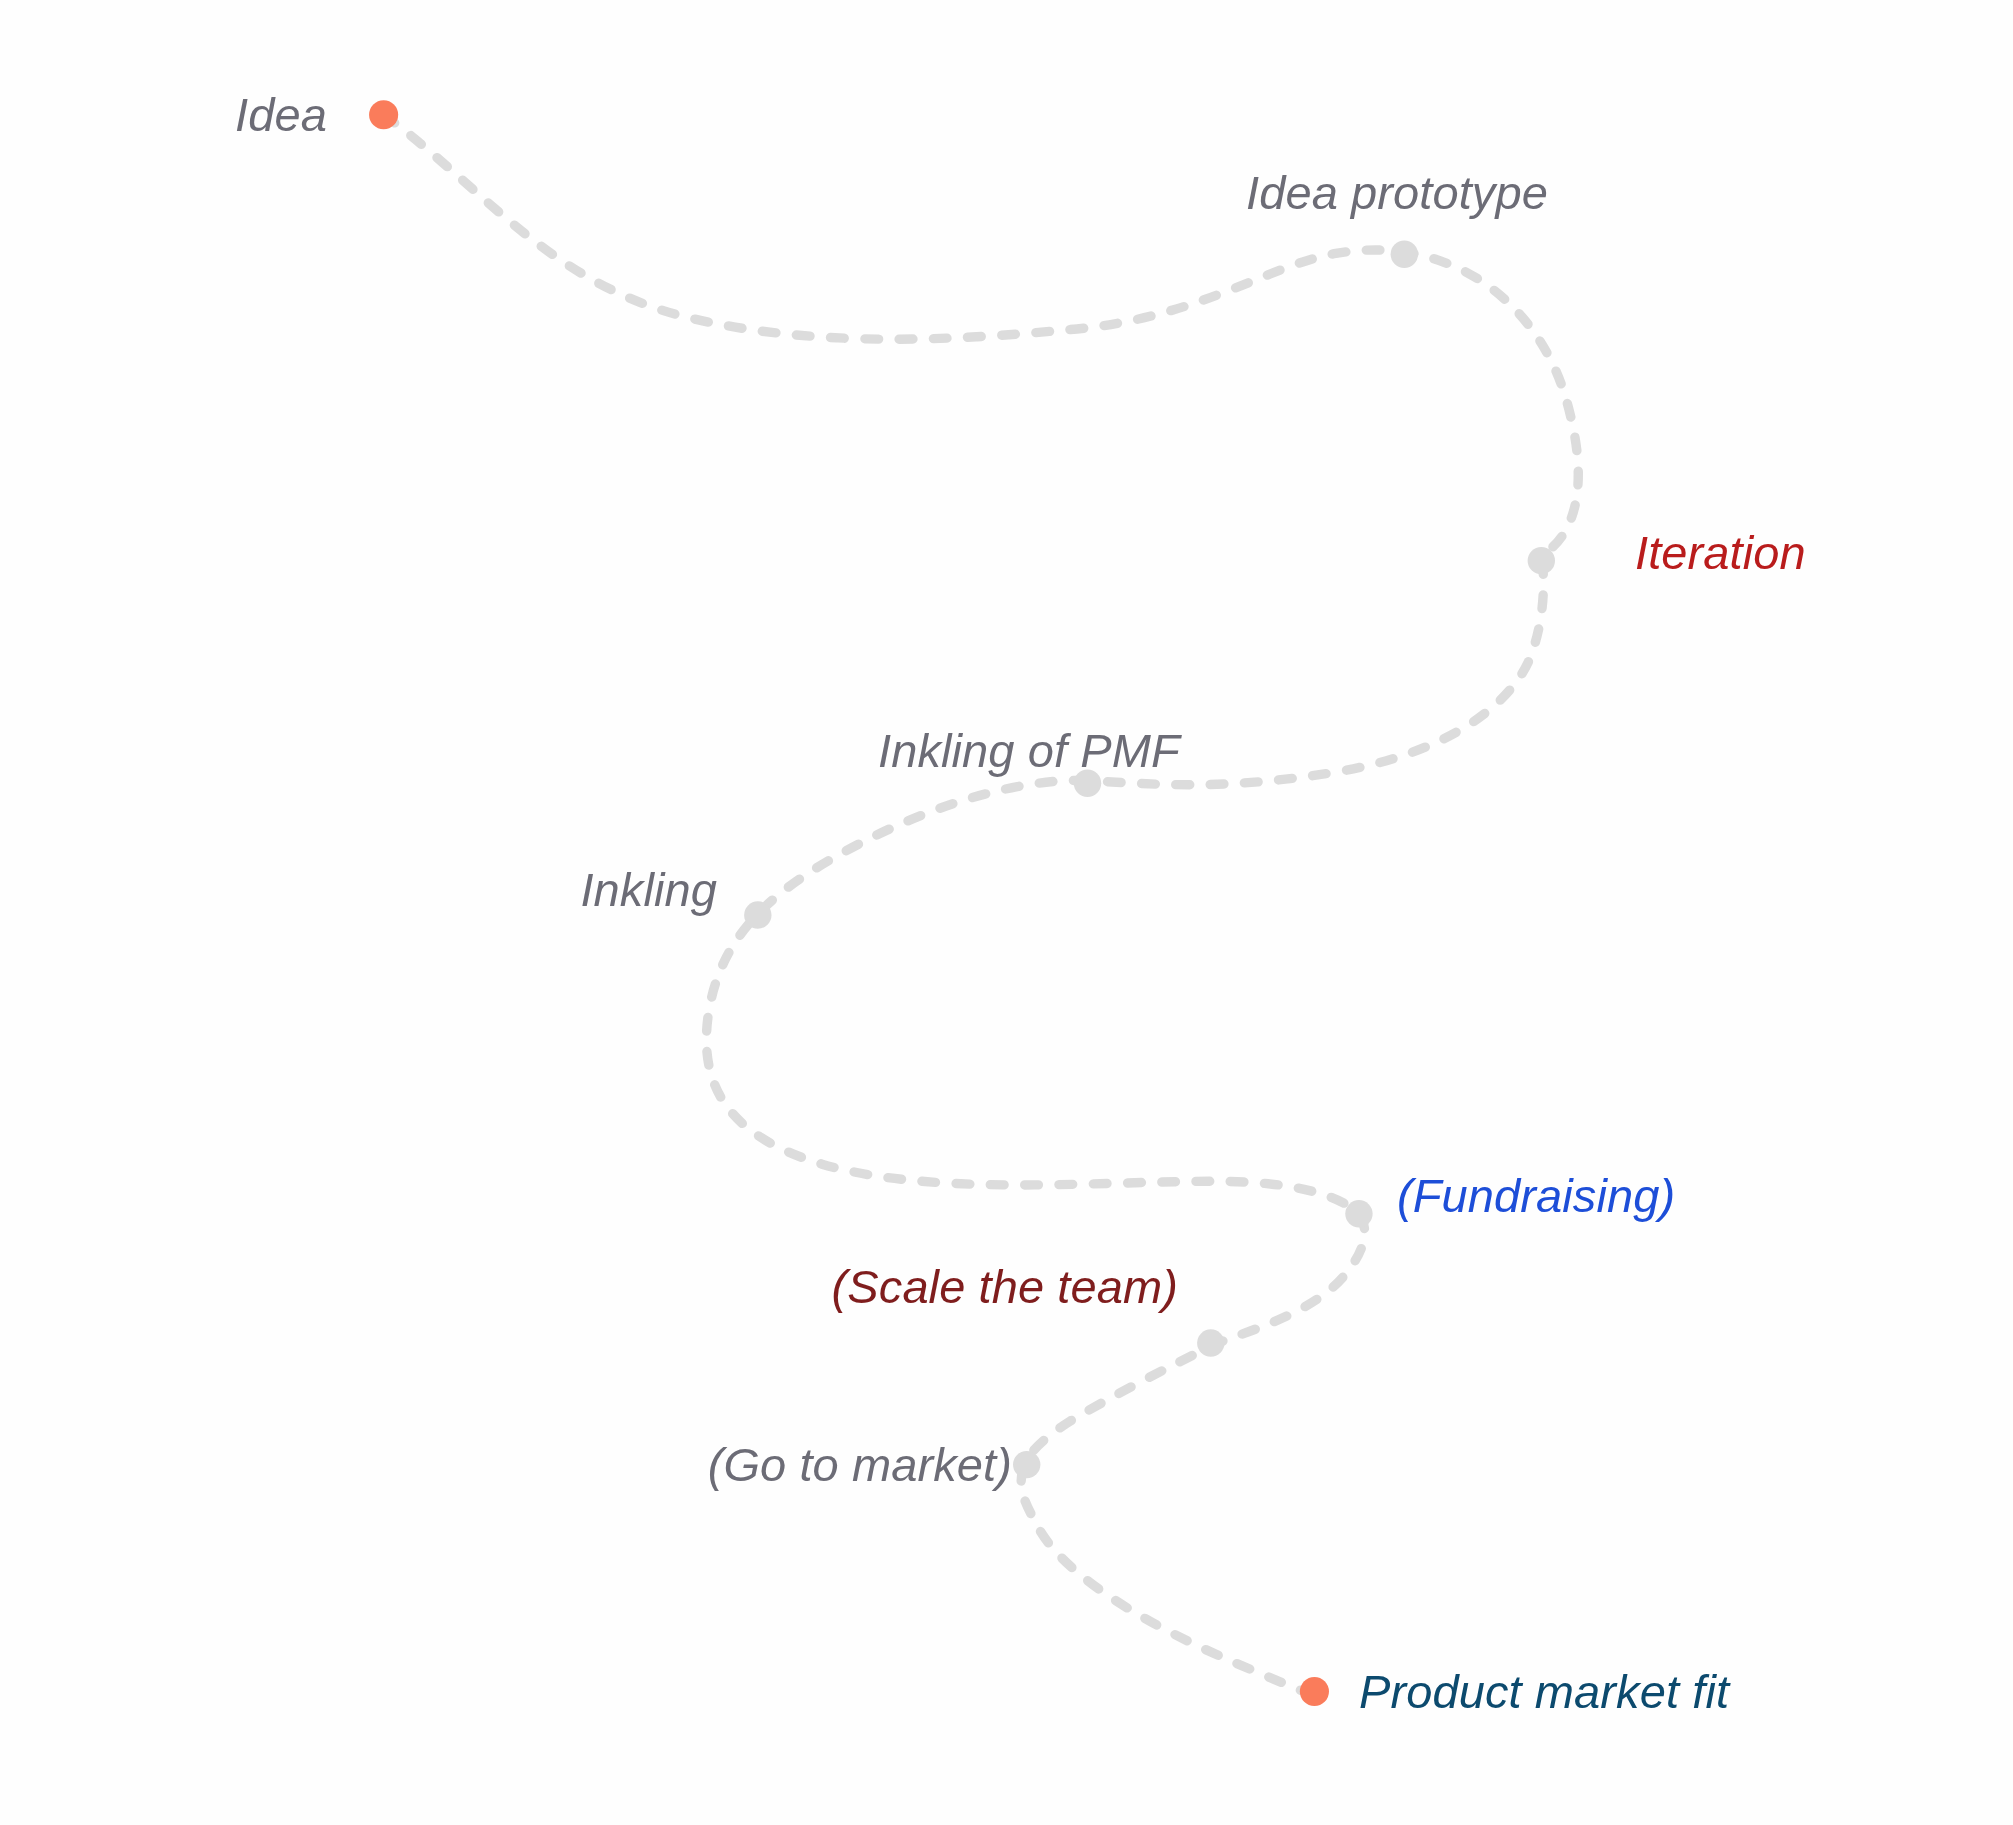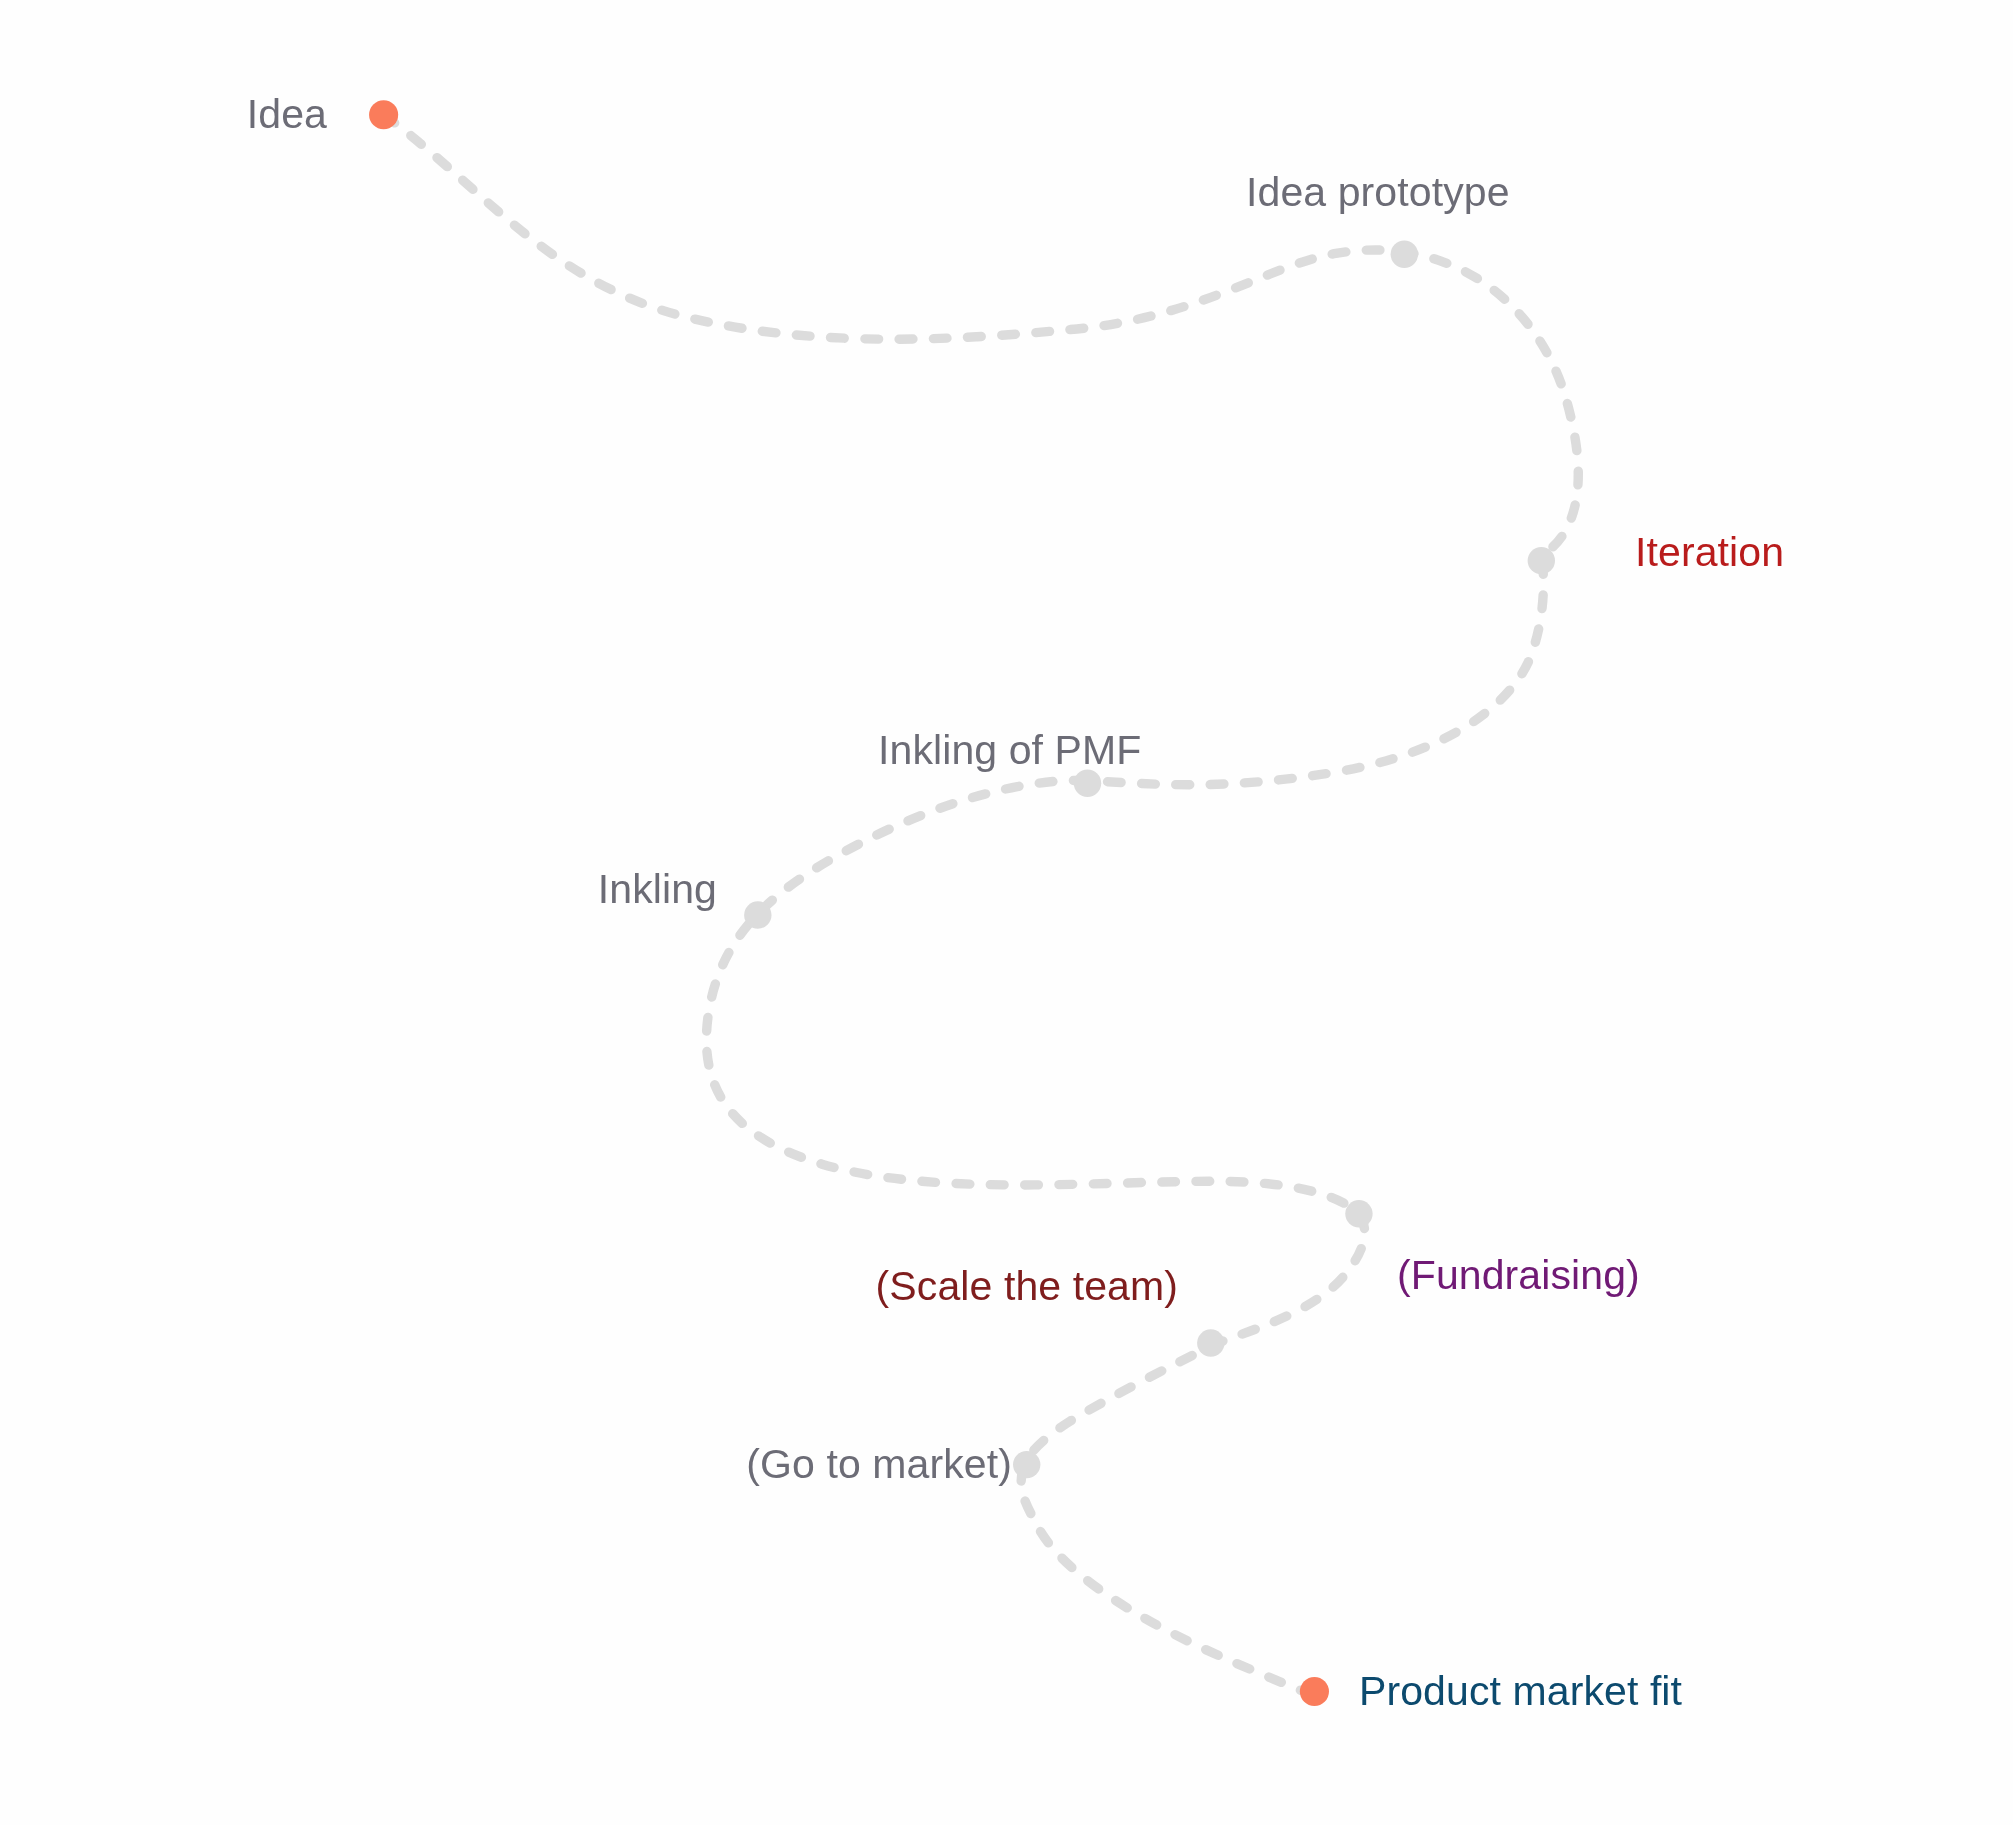--- a/index.html
+++ b/index.html
@@ -24,26 +24,27 @@
   }
   svg.journey {
     position: absolute;
     left: 0; top: 0;
     width: 2014px;
     height: 1825px;
     display: block;
   }
   .node-label {
     position: absolute;
-    font-size: 41px;
+    font-size: 47px;
     line-height: 1.1;
     color: #6c6c76;
     white-space: nowrap;
     font-weight: 400;
     letter-spacing: 0.1px;
+    font-style: italic;
     -webkit-font-smoothing: antialiased;
   }
   .label-right { transform: translate(0, -50%); }
   .label-left  { transform: translate(-100%, -50%); }
 </style>
 </head>
 <body>
 
 <div id="stage" style="background: rgb(254, 254, 254); width: 2014px; height: 1825px;">
 
@@ -61,20 +62,20 @@
         <circle cx="1535" cy="1976" r="17" fill="#fa7c5b"></circle>
       </g>
   </svg>
 
   <div id="labels">
       <div class="node-label label-left" style="left: 327px; top: 115px; color: rgb(108, 108, 118);">Idea</div>
       <div class="node-label label-right" style="left: 1246px; top: 193px; color: rgb(108, 108, 118);">Idea prototype</div>
       <div class="node-label label-right" style="left: 1635px; top: 553px; color: #b91c1c;">Iteration</div>
       <div class="node-label label-right" style="left: 878px; top: 719px; color: rgb(108, 108, 118); margin-top: 32px;">Inkling of PMF</div>
       <div class="node-label label-left" style="left: 717px; top: 890px; color: rgb(108, 108, 118);">Inkling</div>
-      <div class="node-label label-right" style="left: 1397px; top: 1276px; color: #701a75;">(Fundraising)</div>
+      <div class="node-label label-right" style="left: 1397px; top: 1196px; color: #1d4ed8;">(Fundraising)</div>
       <div class="node-label label-left" style="left: 1178px; top: 1287px; color: #7f1d1d;">(Scale the team)</div>
       <div class="node-label label-left" style="left: 988px; top: 1465px; color: rgb(108, 108, 118); margin-left: 24px;">(Go to market)</div>
       <div class="node-label label-right" style="left: 1359px; top: 1692px; color: #0c4a6e;">Product market fit</div>
     </div>
 
 </div>
 
 
 </body></html>

